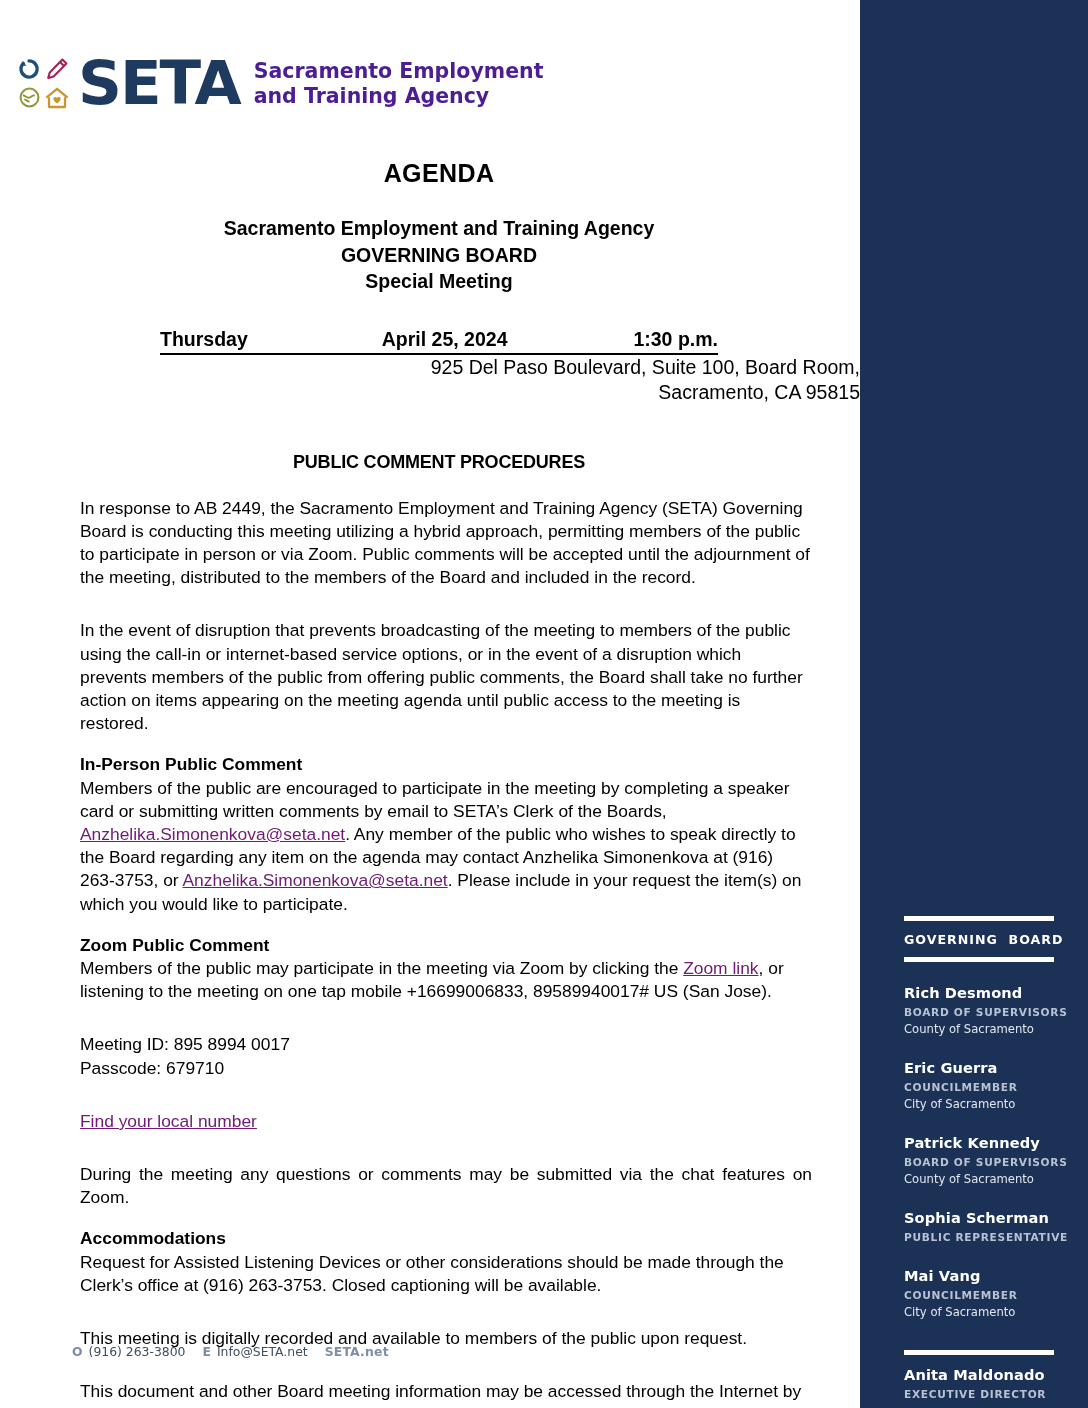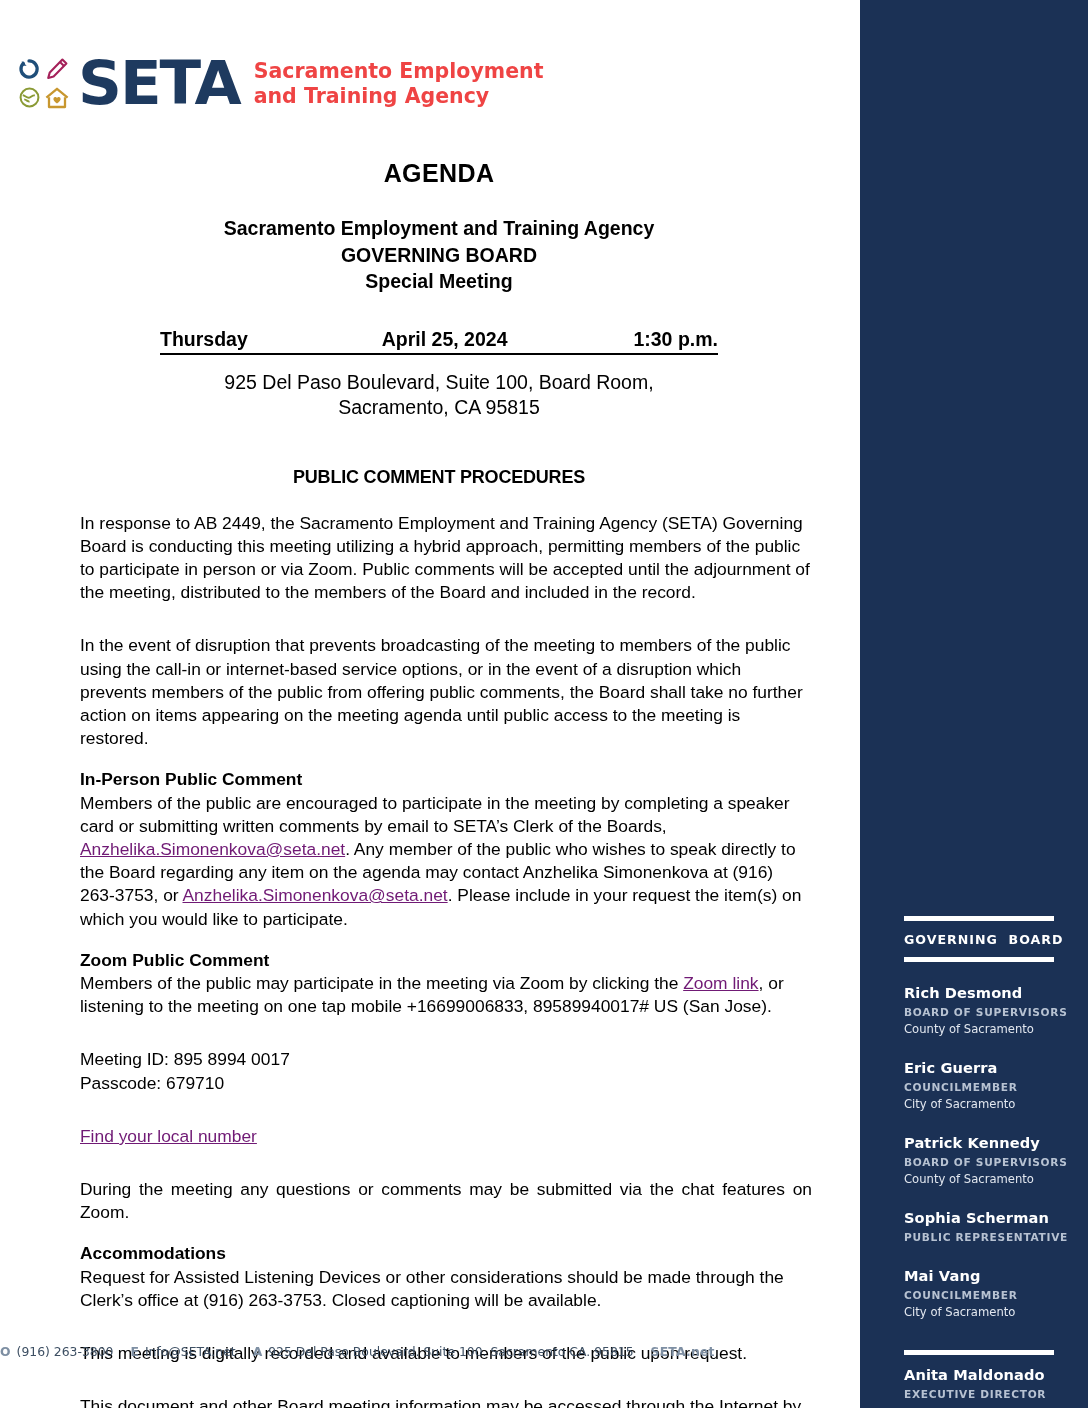--- a/index.html
+++ b/index.html
@@ -63,21 +63,21 @@
     letter-spacing: -2px;
     color: #1e3a5f;
     margin-left: 6px;
   }
   .tagline {
     margin-left: 14px;
     font-family: "DejaVu Sans", sans-serif;
     font-weight: bold;
     font-size: 20.5px;
     line-height: 25px;
-    color: #ef4444;
+    color: #4c1d95;
     white-space: pre-line;
     padding-top: 2px;
   }
 
   
   .doc {
     position: absolute;
     left: 0;
     top: 158px;
     width: 860px;
@@ -114,24 +114,24 @@
     justify-content: space-between;
     font-weight: bold;
     font-size: 19.5px;
     line-height: 26px;
     border-bottom: 2px solid #000;
     padding-bottom: 1px;
   }
   .datebar-inner > span:nth-child(2) { margin-left: 8px; }
 
   .address {
-    text-align: center;
+    text-align: right;
     font-size: 19.5px;
     line-height: 25px;
-    margin-top: 15px;
+    margin-top: 0;
     padding-left: 18px;
     white-space: pre-line;
   }
 
   .pc-heading {
     text-align: center;
     font-weight: bold;
     font-size: 18px;
     line-height: 22px;
     letter-spacing: -.2px;
@@ -158,20 +158,21 @@
     color: #701a75;
     text-decoration: underline;
   }
 
   
   .footer {
     position: absolute;
     left: 0;
     top: 1343px;
     width: 860px;
+    padding-left: 72px;
     font-family: "DejaVu Sans", sans-serif;
     font-size: 12.4px;
     line-height: 18px;
     color: #3d4f63;
     display: flex;
     align-items: baseline;
     white-space: nowrap;
   }
   .footer .tag {
     font-weight: bold;
@@ -327,21 +328,20 @@
         <p>This meeting is digitally recorded and available to members of the public upon request.</p>
 
         <p><span>This document and other Board meeting information may be accessed through the Internet by visiting the SETA webpage: </span><a class="link" href="#">www.items.net/board/board-agendas</a><span>.</span></p>
 
       </div>
     </div>
 
     <div class="footer">
       <span class="seg"><span class="tag">O</span><span>(916) 263-3800</span></span>
       <span class="seg"><span class="tag">E</span><span>Info@SETA.net</span></span>
-      <span class="seg"><span class="tag">A</span><span>925 Del Paso Boulevard. Suite 100. Sacramento CA. 95815</span></span>
       <span class="brand">SETA.net</span>
     </div>
 
   </div>
 
   <div class="side-col">
     <div class="side-inner">
 
       <div class="rule"></div>
       <div class="side-title">GOVERNING  BOARD</div>

